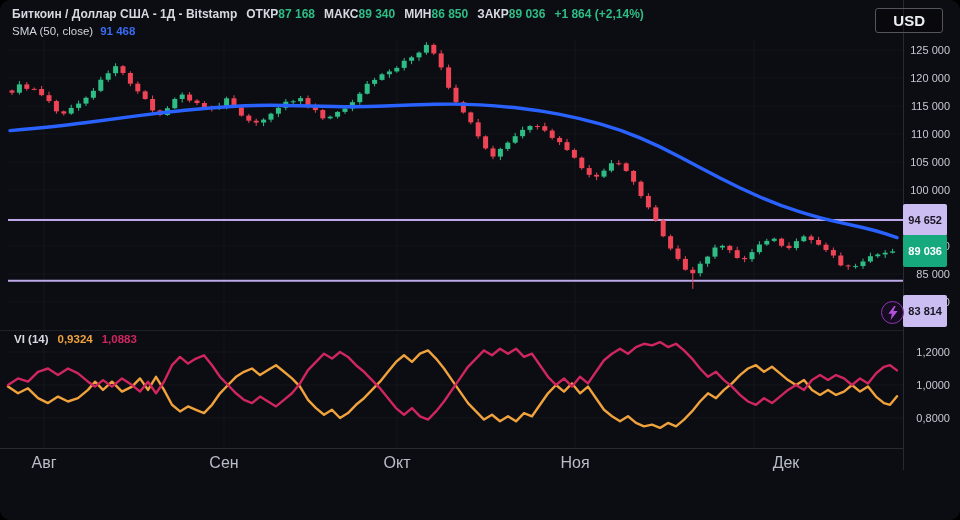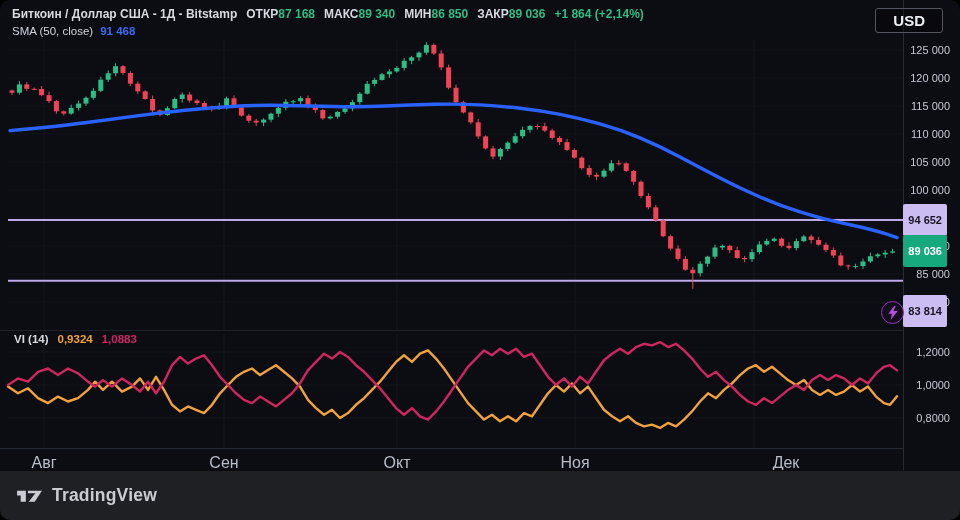--- a/index.html
+++ b/index.html
@@ -378,22 +378,13 @@
       <div class="ta-label" style="left: 575px;">Ноя</div>
       <div class="ta-label" style="left: 754px; margin-left: 32px;">Дек</div>
     </div>
 
   <div class="flash-btn">
     <svg width="12" height="14" viewBox="0 0 14 18">
       <path d="M8.5 0 L1 10 H5.5 L4 18 L13 6.5 H7.5 L10.5 0 Z" fill="#b44fdd"></path>
     </svg>
   </div>
 
-  <div class="footer">
-    <span class="brand-logo">
-      <svg width="27" height="17" viewBox="0 0 26 16">
-        <path d="M1 3.5 H9.5 V14 H4.5 V8 H1 Z" fill="#c9ccd2"></path>
-        <path d="M11.5 3.5 H25 L18 14 H12.3 L18.6 5.8 H11.5 Z" fill="#c9ccd2"></path>
-      </svg>
-    </span>
-    <span class="brand-name">TradingView</span>
-  </div>
 </div>
 
 </body></html>

